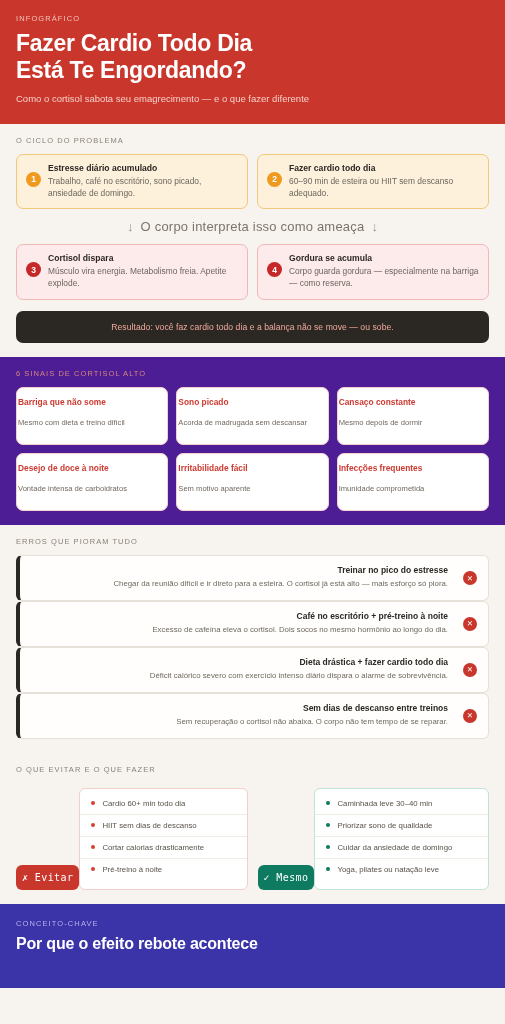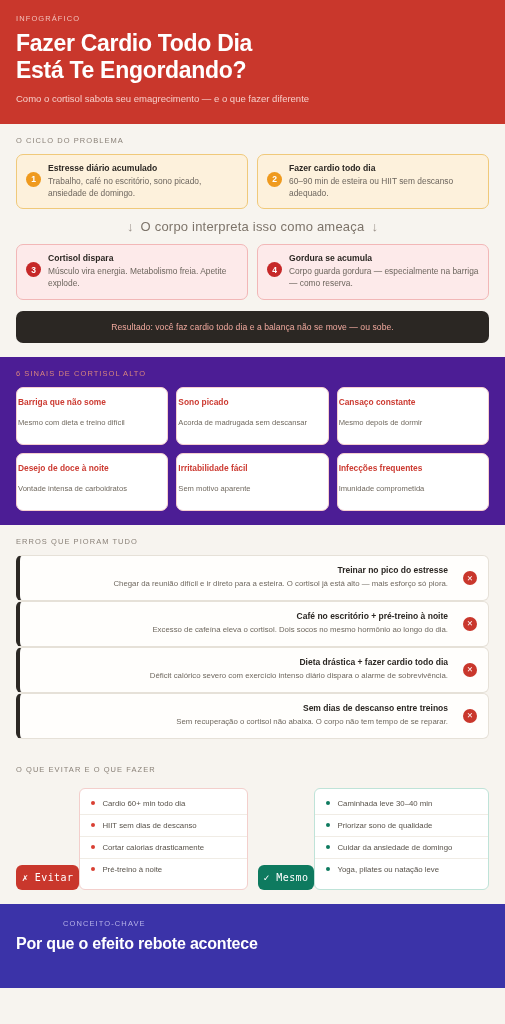--- a/index.html
+++ b/index.html
@@ -241,21 +241,20 @@
   .concept {
     background: #3b33a8;
     padding: 15px 16px 26px 16px;
   }
   .concept-kicker {
     font-size: 7.5px;
     letter-spacing: 1.1px;
     text-transform: uppercase;
     color: #b7b2e8;
     margin-bottom: 7px;
-    margin-left: 47px;
   }
   .concept-title {
     font-size: 16px;
     font-weight: bold;
     color: #ffffff;
     margin-bottom: 9px;
     letter-spacing: -0.2px;
   }
 </style>
 </head>

